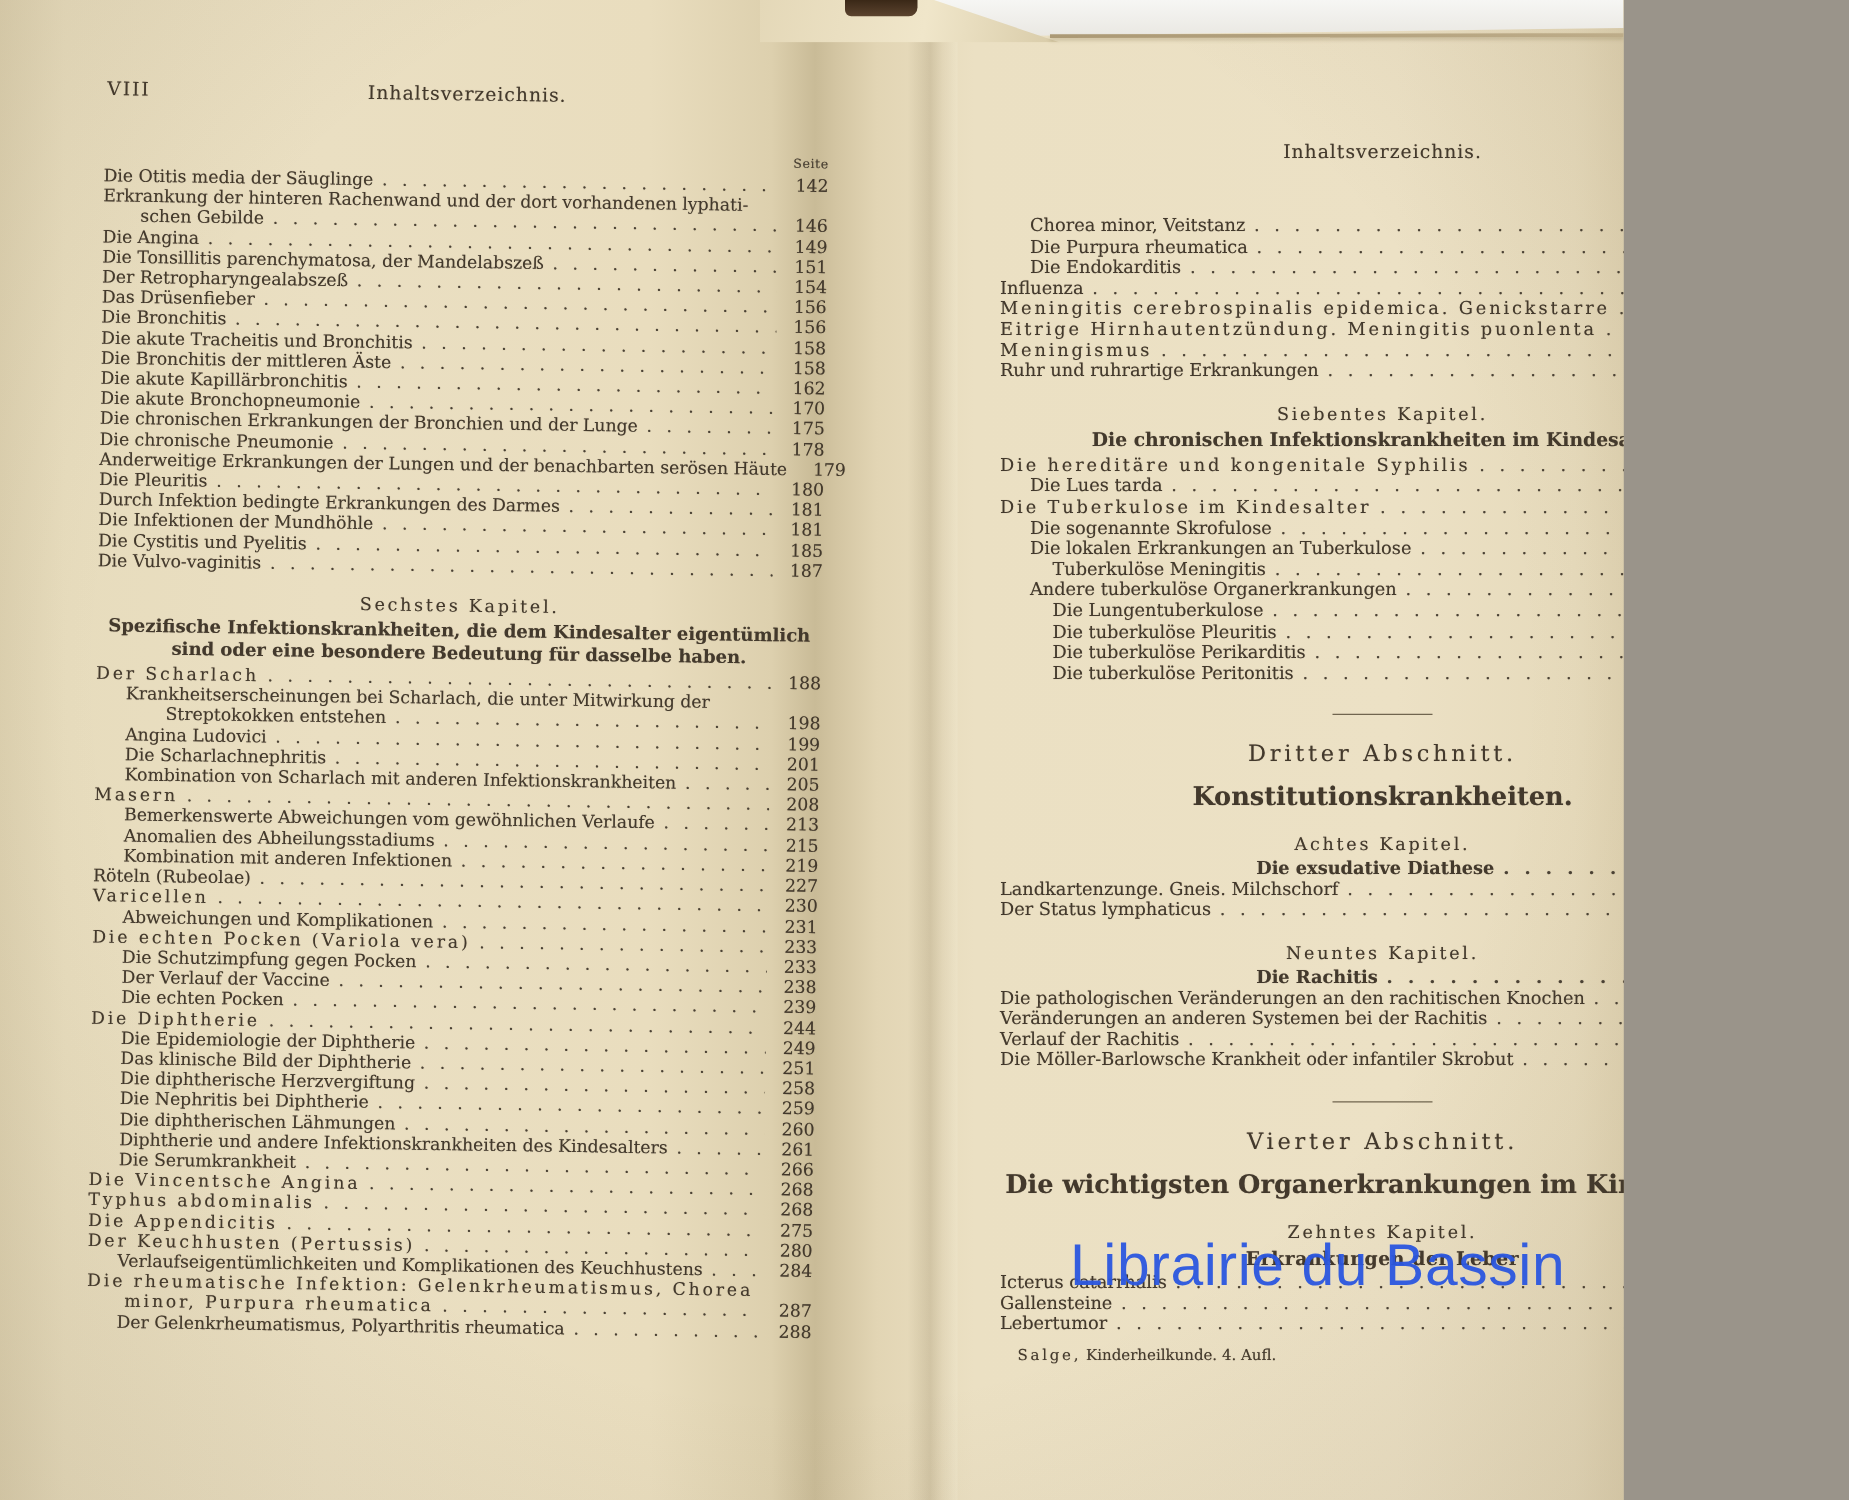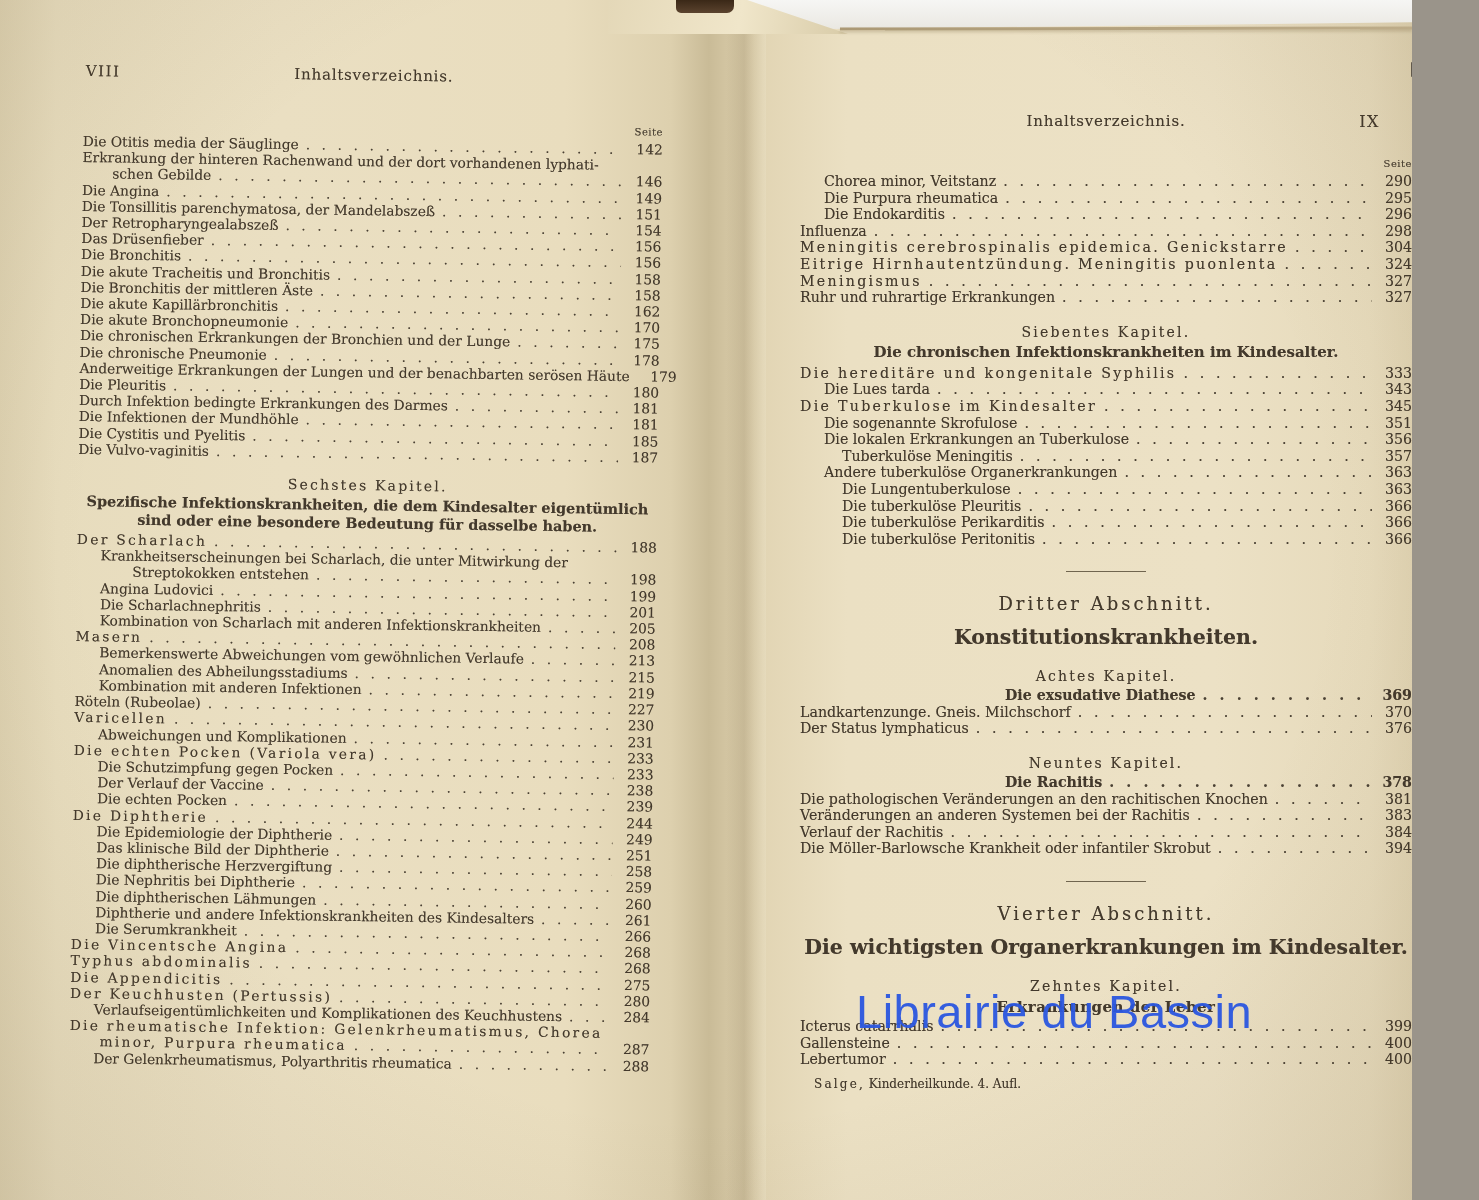--- a/index.html
+++ b/index.html
@@ -3,21 +3,21 @@
 <meta charset="utf-8">
 <style>
   :root{
     --paper:#e9dec1;
     --ink:#43392c;
     --wm:#2b57e0;
   }
   html,body{margin:0;padding:0;}
   body{background:#9a948a;}
   .photo{
-    position:relative;width:1412px;height:1200px;overflow:hidden;
+    position:relative;width:1299px;height:1200px;overflow:hidden;
     font-family:"DejaVu Serif",serif;color:var(--ink);
     background:linear-gradient(90deg,
       #ddd1b0 0%, #e7dcbd 4%, #eadfc2 20%, #e9ddbe 40%,
       #ddd0ae 47.5%, #c9bb97 50.2%, #d3c5a2 51.5%, #e2d5b4 54%,
       #ebe0c3 60%, #ece1c5 86%, #e6dabb 97%, #dfd2b1 100%);
     text-shadow:0 0 .6px rgba(64,54,40,.45);
   }
   .photo::after{ 
     content:"";position:absolute;inset:0;pointer-events:none;
     background:radial-gradient(ellipse at 50% 45%, rgba(0,0,0,0) 62%, rgba(90,70,40,.10) 100%);

